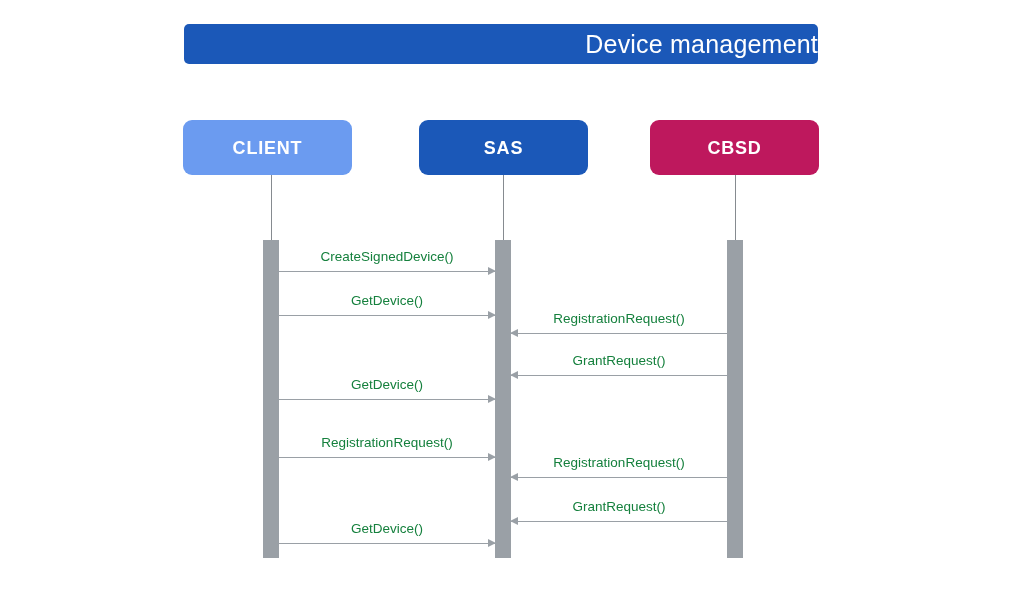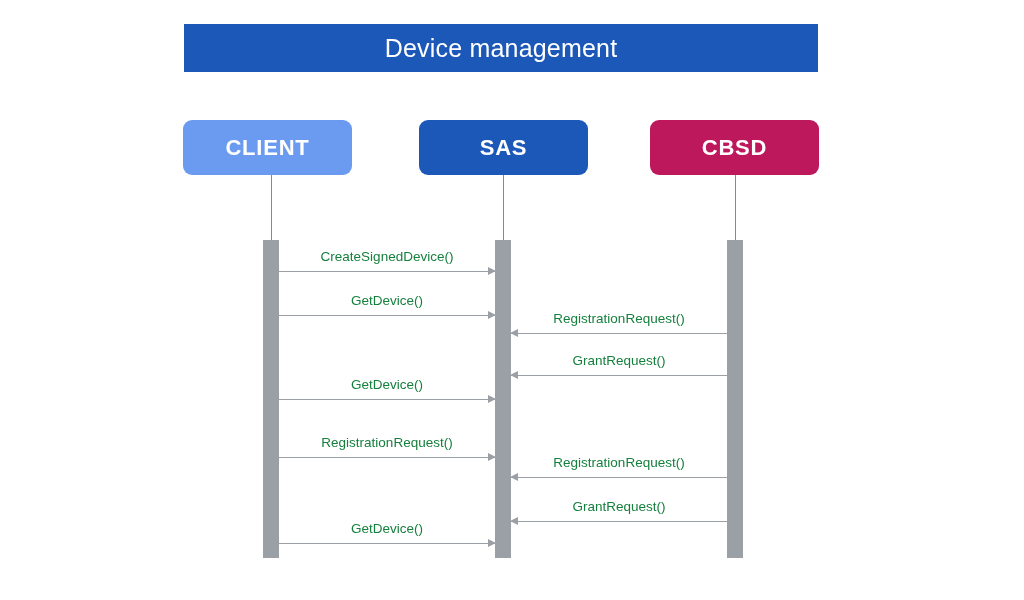--- a/index.html
+++ b/index.html
@@ -17,26 +17,26 @@
     background: #ffffff;
     overflow: hidden;
   }
 
   
   .title-banner {
     position: absolute;
     left: 184px;
     top: 24px;
     width: 634px;
-    height: 48px;
-    border-radius: 0;
+    height: 40px;
+    border-radius: 5px;
     background: #1b58b8;
     display: flex;
     align-items: center;
-    justify-content: center;
+    justify-content: flex-end;
   }
   .title-banner .title-text {
     color: #ffffff;
     font-size: 25px;
     font-weight: 400;
     letter-spacing: 0.2px;
     line-height: 1;
   }
 
   
@@ -45,21 +45,21 @@
     top: 120px;
     width: 169px;
     height: 55px;
     border-radius: 9px;
     display: flex;
     align-items: center;
     justify-content: center;
   }
   .participant .participant-label {
     color: #ffffff;
-    font-size: 22px;
+    font-size: 18px;
     font-weight: bold;
     letter-spacing: 0.8px;
     line-height: 1;
   }
   .p-client { left: 183px; background: #6b9bf0; }
   .p-sas    { left: 419px; background: #1b58b8; }
   .p-cbsd   { left: 650px; background: #be185d; }
 
   
   .lifeline {

